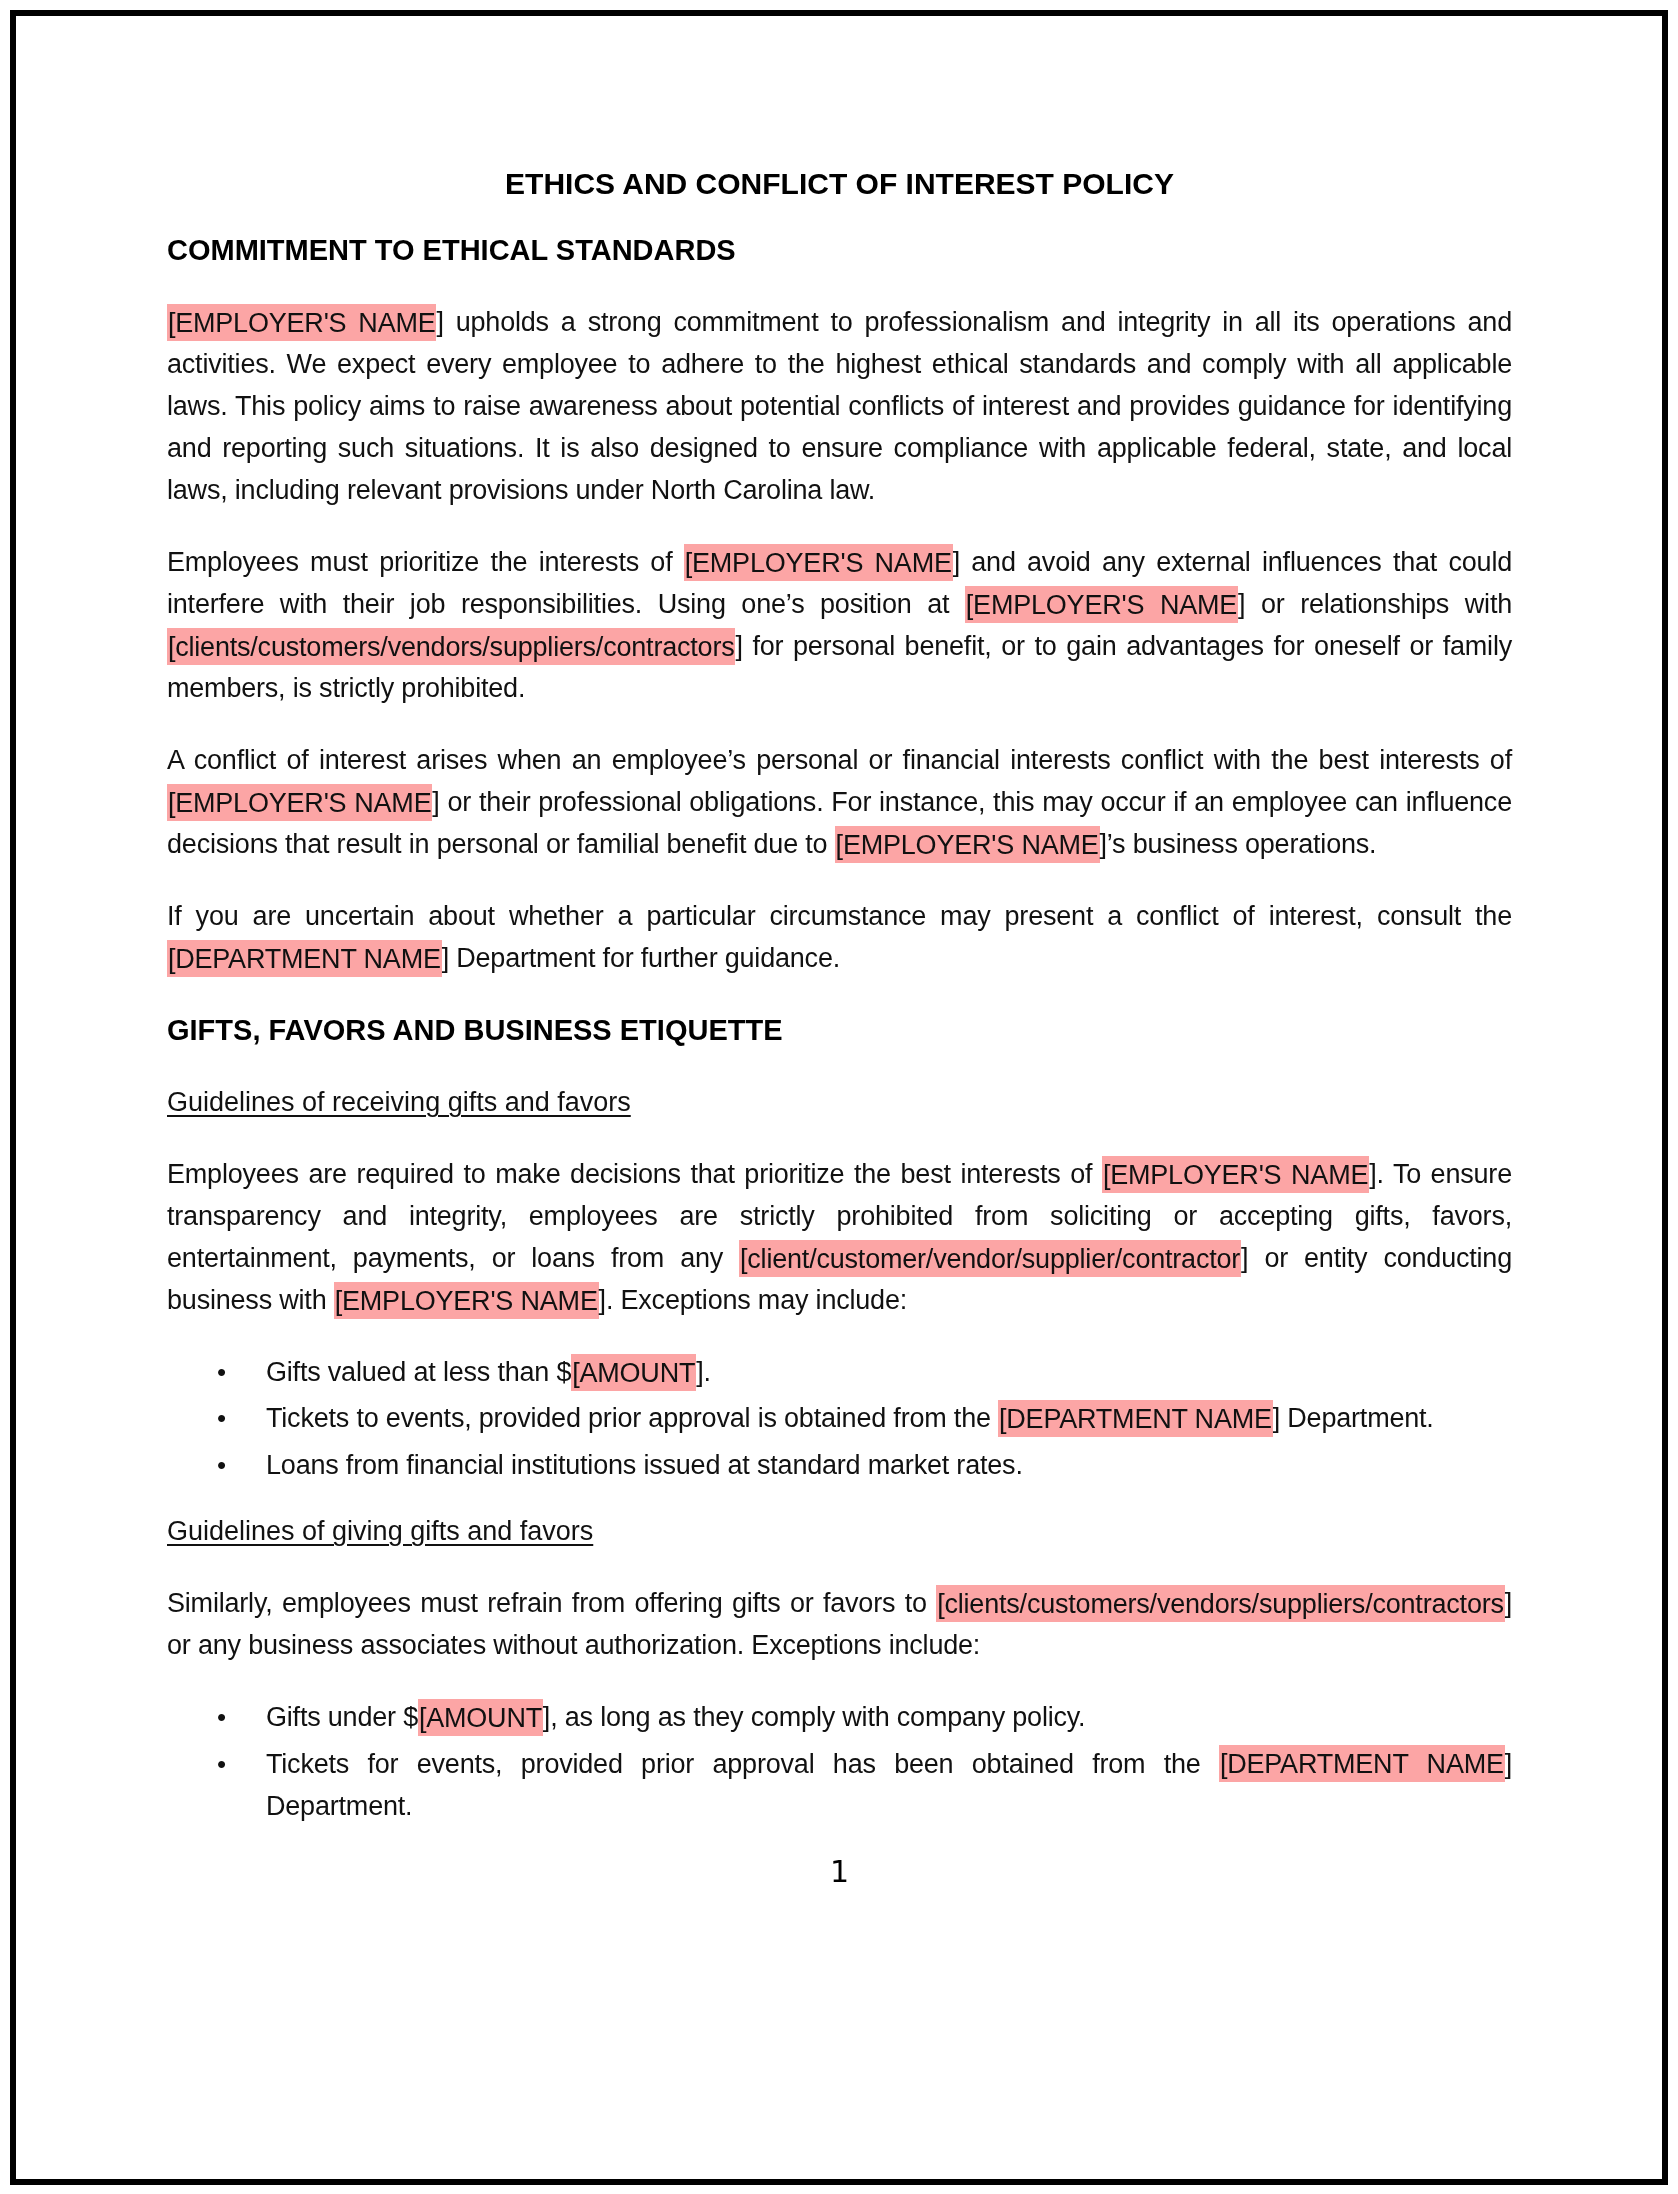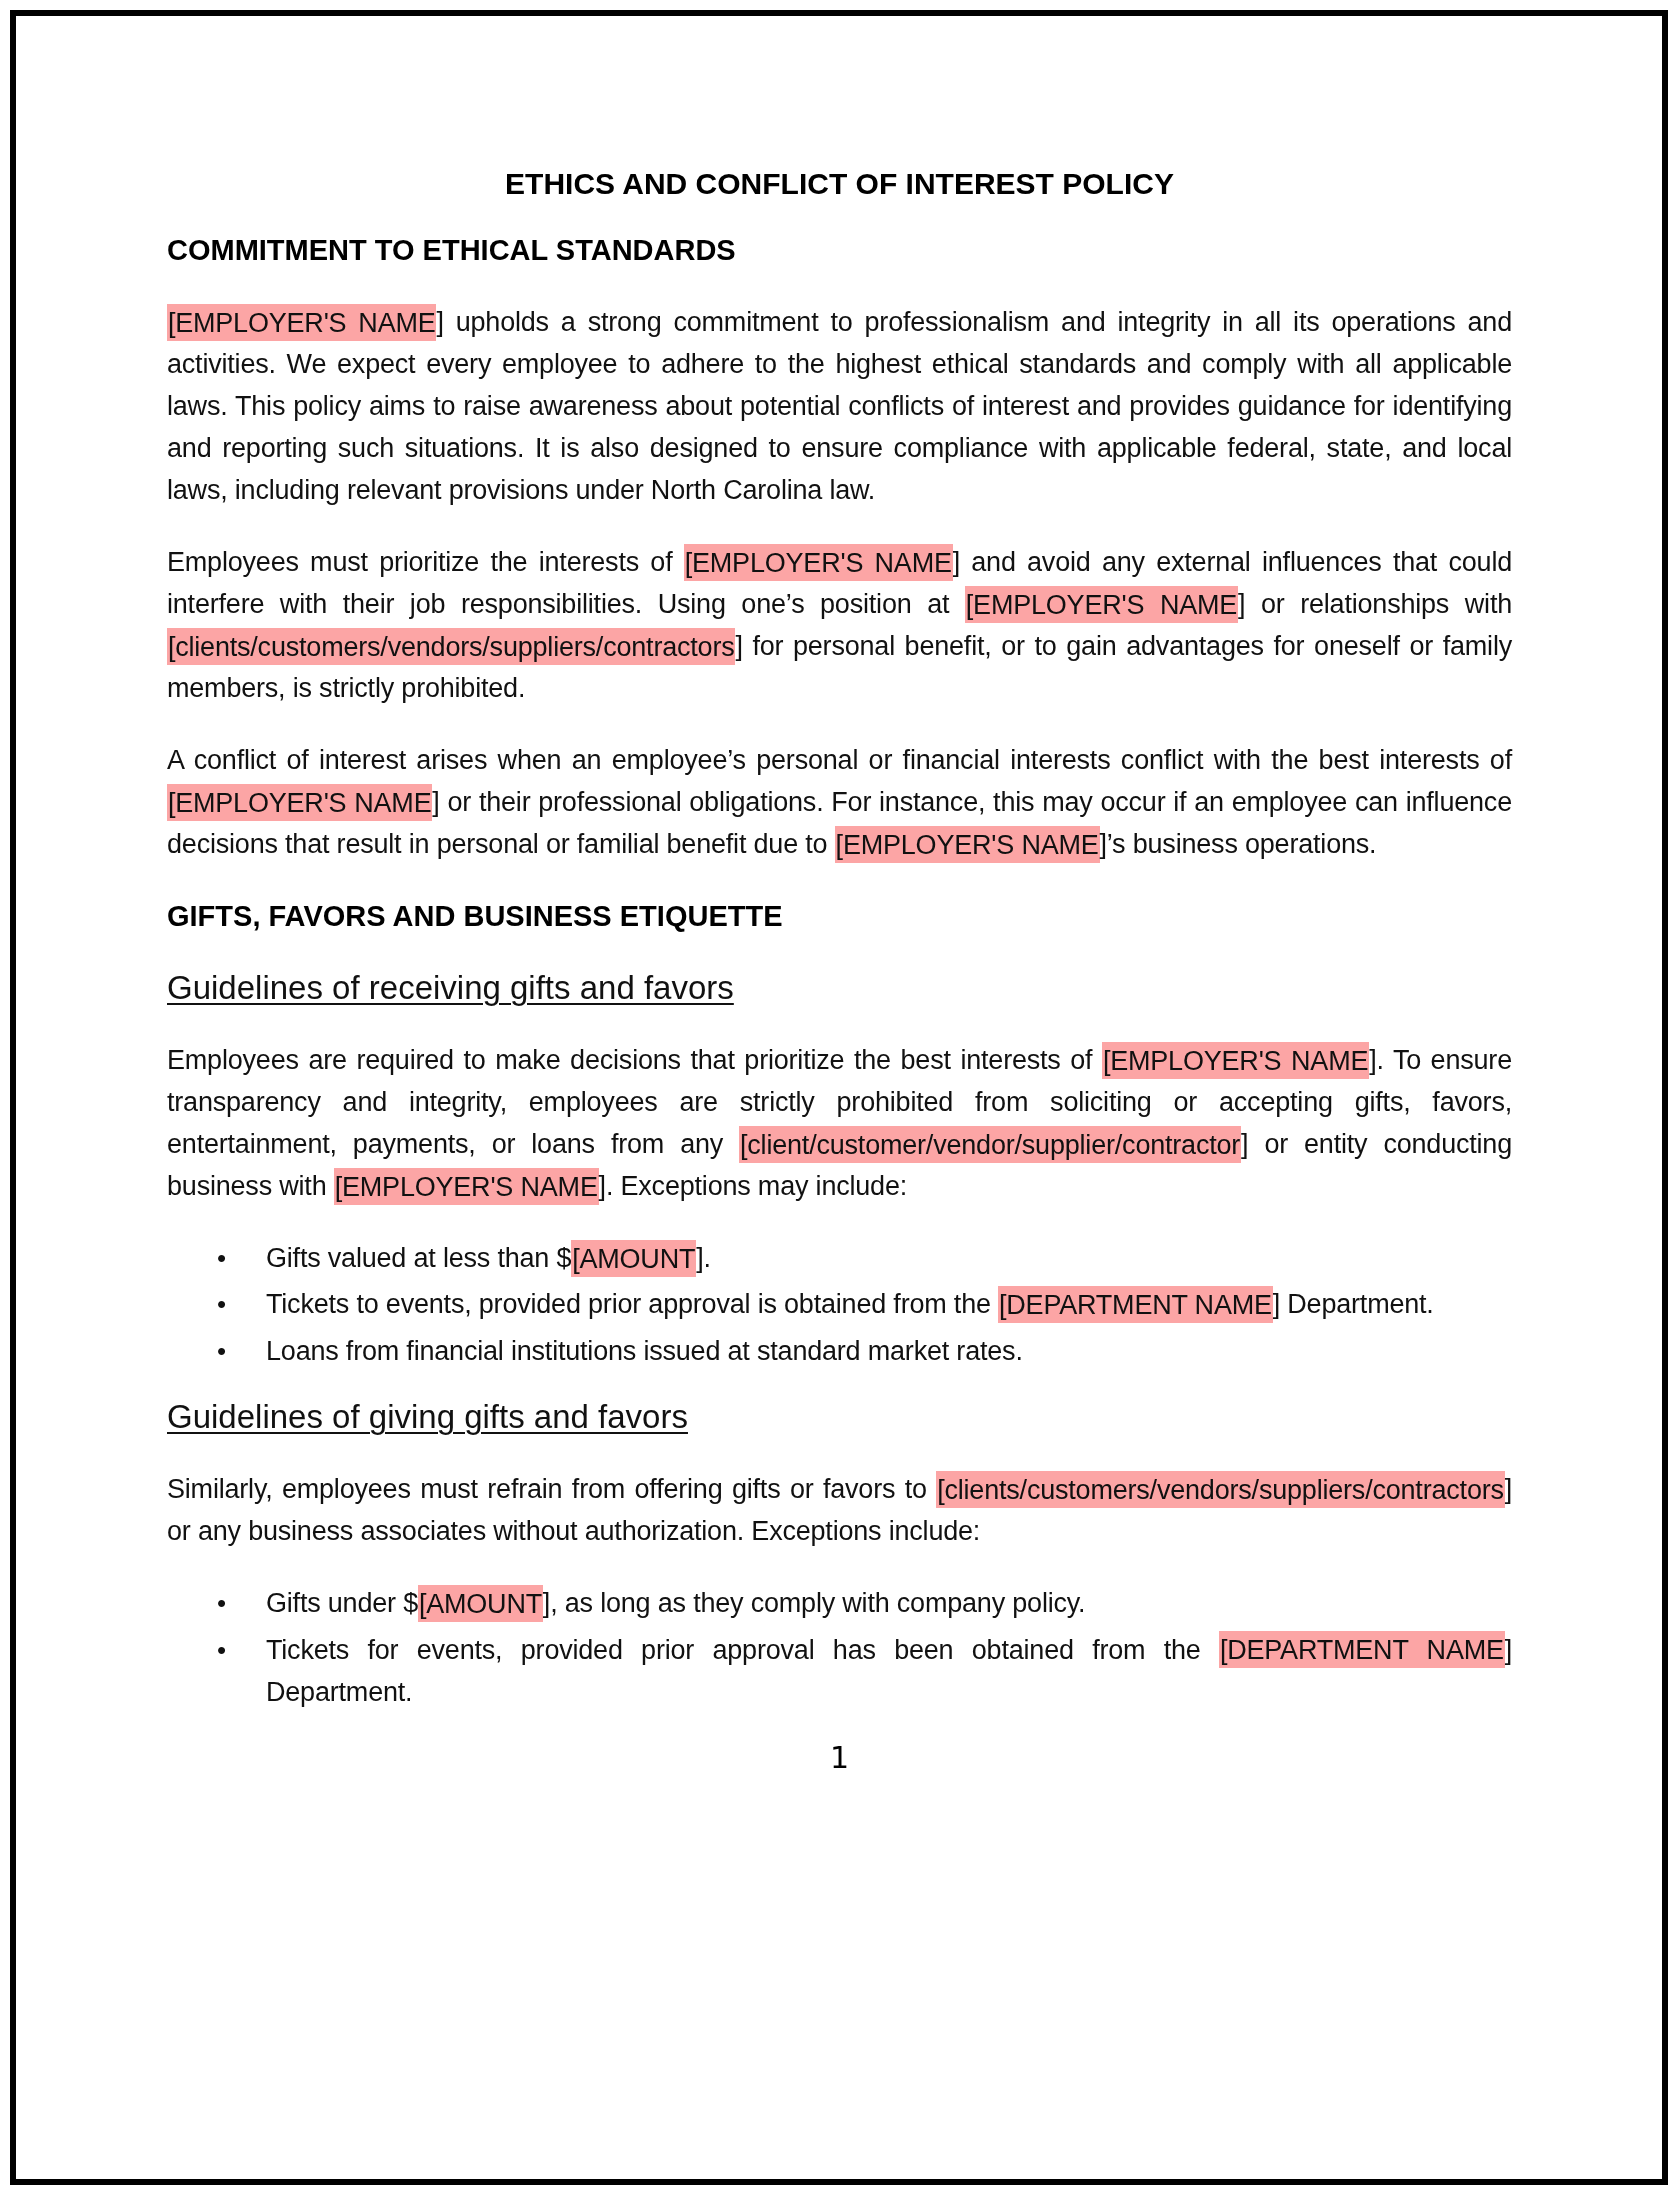--- a/index.html
+++ b/index.html
@@ -31,21 +31,21 @@
     margin:0 0 24px 0;
   }
   .heading {
     font-weight:bold;
     font-size:29px;
     line-height:42px;
     color:#000000;
     margin:0 0 30px 0;
   }
   .subheading {
-    font-size:33px;
+    font-size:27px;
     line-height:42px;
     text-decoration:underline;
     text-decoration-thickness:2.2px;
     text-underline-offset:4.4px;
     margin:0 0 30px 0;
   }
   p.body {
     font-size:27px;
     letter-spacing:-0.2px;
     line-height:42px;
@@ -99,20 +99,21 @@
     <div class="doc-title">ETHICS AND CONFLICT OF INTEREST POLICY</div>
 
     <div class="heading">COMMITMENT TO ETHICAL STANDARDS</div>
 
     <p class="body"><span class="hl">[EMPLOYER'S NAME</span><span>] upholds a strong commitment to professionalism and integrity in all its operations and activities. We expect every employee to adhere to the highest ethical standards and comply with all applicable laws. This policy aims to raise awareness about potential conflicts of interest and provides guidance for identifying and reporting such situations. It is also designed to ensure compliance with applicable federal, state, and local laws, including relevant provisions under North Carolina law.</span></p>
 
     <p class="body"><span>Employees must prioritize the interests of </span><span class="hl">[EMPLOYER'S NAME</span><span>] and avoid any external influences that could interfere with their job responsibilities. Using one’s position at </span><span class="hl">[EMPLOYER'S NAME</span><span>] or relationships with </span><span class="hl">[clients/customers/vendors/suppliers/contractors</span><span>] for personal benefit, or to gain advantages for oneself or family members, is strictly prohibited.</span></p>
 
     <p class="body"><span>A conflict of interest arises when an employee’s personal or financial interests conflict with the best interests of </span><span class="hl">[EMPLOYER'S NAME</span><span>] or their professional obligations. For instance, this may occur if an employee can influence decisions that result in personal or familial benefit due to </span><span class="hl">[EMPLOYER'S NAME</span><span>]’s business operations.</span></p>
 
+    <p class="body"><span>If you are uncertain about whether a particular circumstance may present a conflict of interest, consult the </span><span class="hl">[DEPARTMENT NAME</span><span>] Department for further guidance.</span></p>
 
     <div class="heading">GIFTS, FAVORS AND BUSINESS ETIQUETTE</div>
 
     <div class="subheading">Guidelines of receiving gifts and favors</div>
 
     <p class="body"><span>Employees are required to make decisions that prioritize the best interests of </span><span class="hl">[EMPLOYER'S NAME</span><span>]. To ensure transparency and integrity, employees are strictly prohibited from soliciting or accepting gifts, favors, entertainment, payments, or loans from any </span><span class="hl">[client/customer/vendor/supplier/contractor</span><span>] or entity conducting business with </span><span class="hl">[EMPLOYER'S NAME</span><span>]. Exceptions may include:</span></p>
 
     <ul class="blist">
       <li>
         <span class="bullet"></span>

